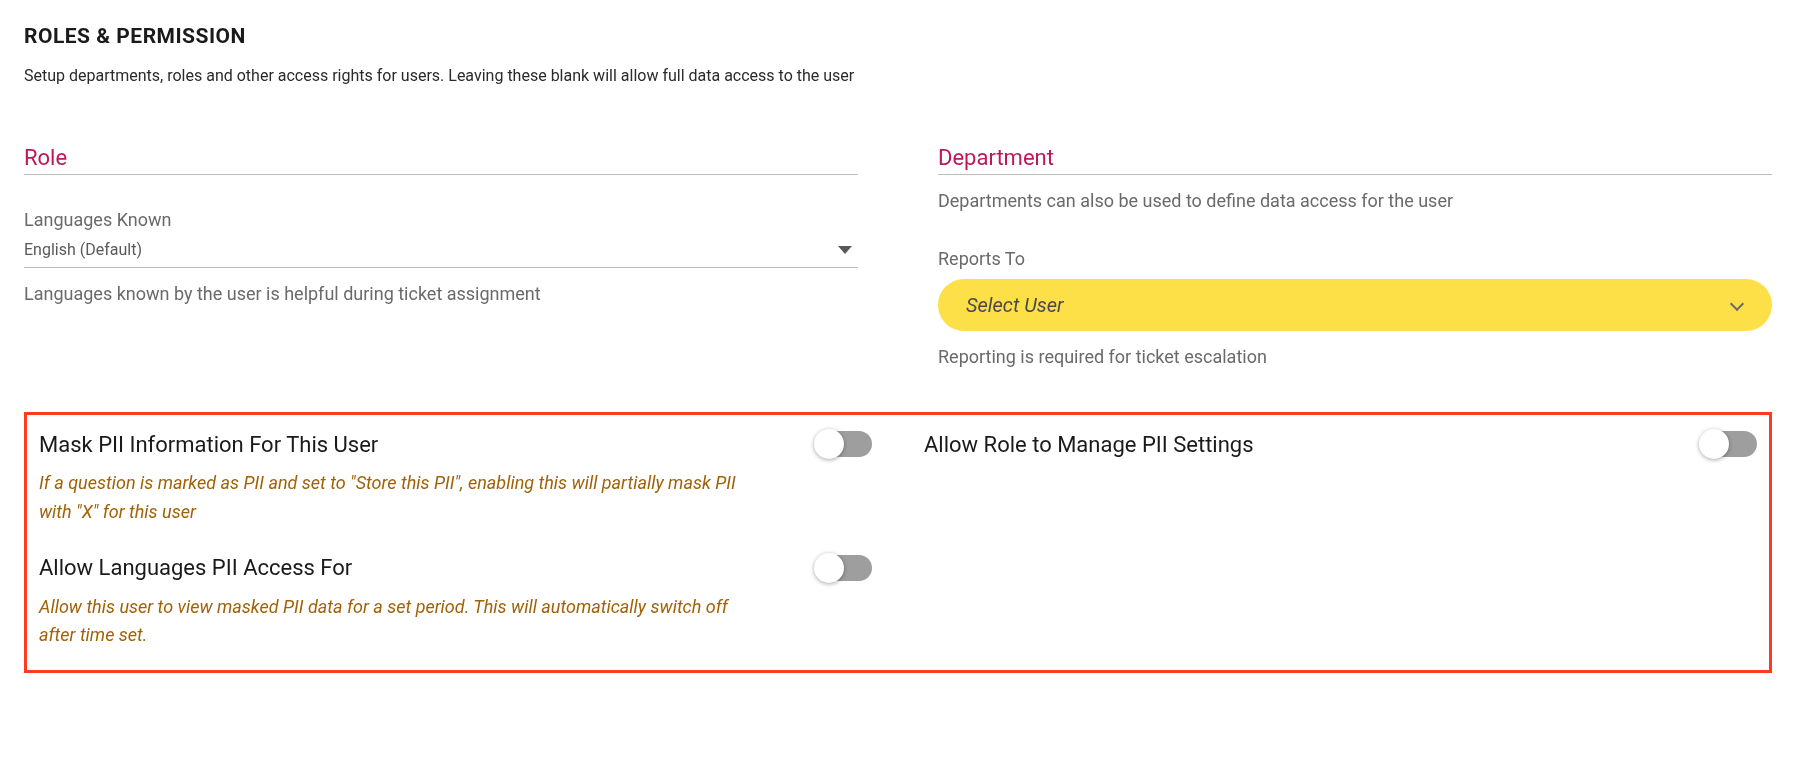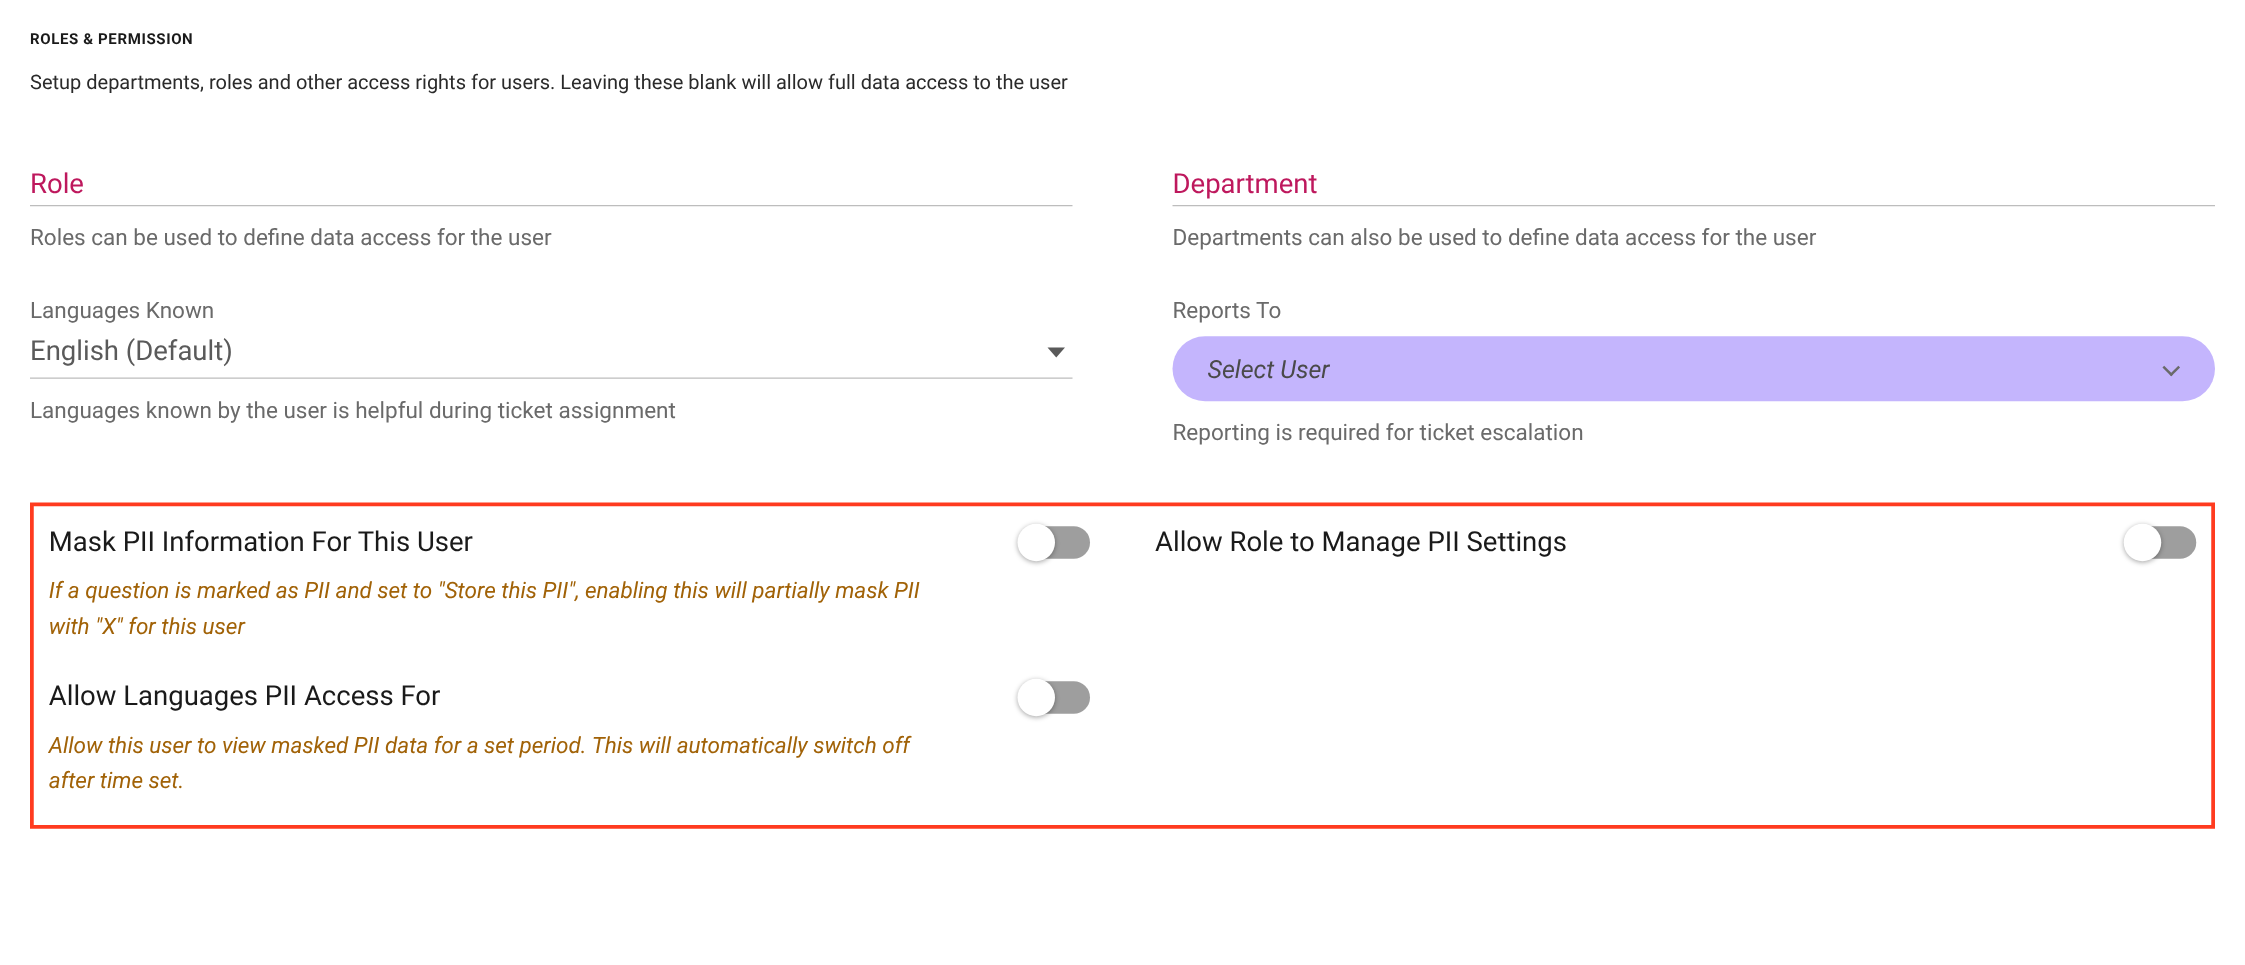--- a/index.html
+++ b/index.html
@@ -8,21 +8,21 @@
       padding: 0;
     }
     body {
       font-family: -apple-system, BlinkMacSystemFont, "Segoe UI", Roboto, "Helvetica Neue", Arial, sans-serif;
       background: #ffffff;
       padding: 24px 24px 24px 24px;
       width: 1796px;
       color: #1a1a1a;
     }
     .section-heading {
-      font-size: 12px;
+      font-size: 21px;
       font-weight: 700;
       letter-spacing: 0.5px;
       color: #1a1a1a;
       margin-bottom: 18px;
     }
     .section-desc {
       font-size: 16px;
       color: #2a2a2a;
       margin-bottom: 60px;
       font-weight: 400;
@@ -56,33 +56,33 @@
     }
     .select-row {
       display: flex;
       align-items: center;
       justify-content: space-between;
       border-bottom: 1px solid #bdbdbd;
       padding-bottom: 8px;
       margin-bottom: 12px;
     }
     .select-value {
-      font-size: 22px;
+      font-size: 16px;
       color: #5a5a5a;
     }
     .chevron-down {
       width: 0;
       height: 0;
       border-left: 7px solid transparent;
       border-right: 7px solid transparent;
       border-top: 8px solid #5a5a5a;
       margin-right: 6px;
     }
     .pill-select {
-      background: #c4b5fd;
+      background: #fde047;
       border-radius: 26px;
       padding: 14px 28px;
       display: flex;
       align-items: center;
       justify-content: space-between;
       margin-bottom: 12px;
       cursor: pointer;
     }
     .pill-select-value {
       font-size: 20px;
@@ -165,21 +165,20 @@
 <body>
 
 <h2 class="section-heading">ROLES &amp; PERMISSION</h2>
 <p class="section-desc">Setup departments, roles and other access rights for users. Leaving these blank will allow full data access to the user</p>
 
 <div class="two-col">
   <div class="col">
 
     <div class="field-block">
       <span class="field-label field-underline">Role</span>
-      <p class="field-help">Roles can be used to define data access for the user</p>
     </div>
 
     <div class="field-block">
       <span class="field-label-sm">Languages Known</span>
       <div class="select-row">
         <span class="select-value">English (Default)</span>
         <span class="chevron-down"></span>
       </div>
       <p class="field-help">Languages known by the user is helpful during ticket assignment</p>
     </div>

